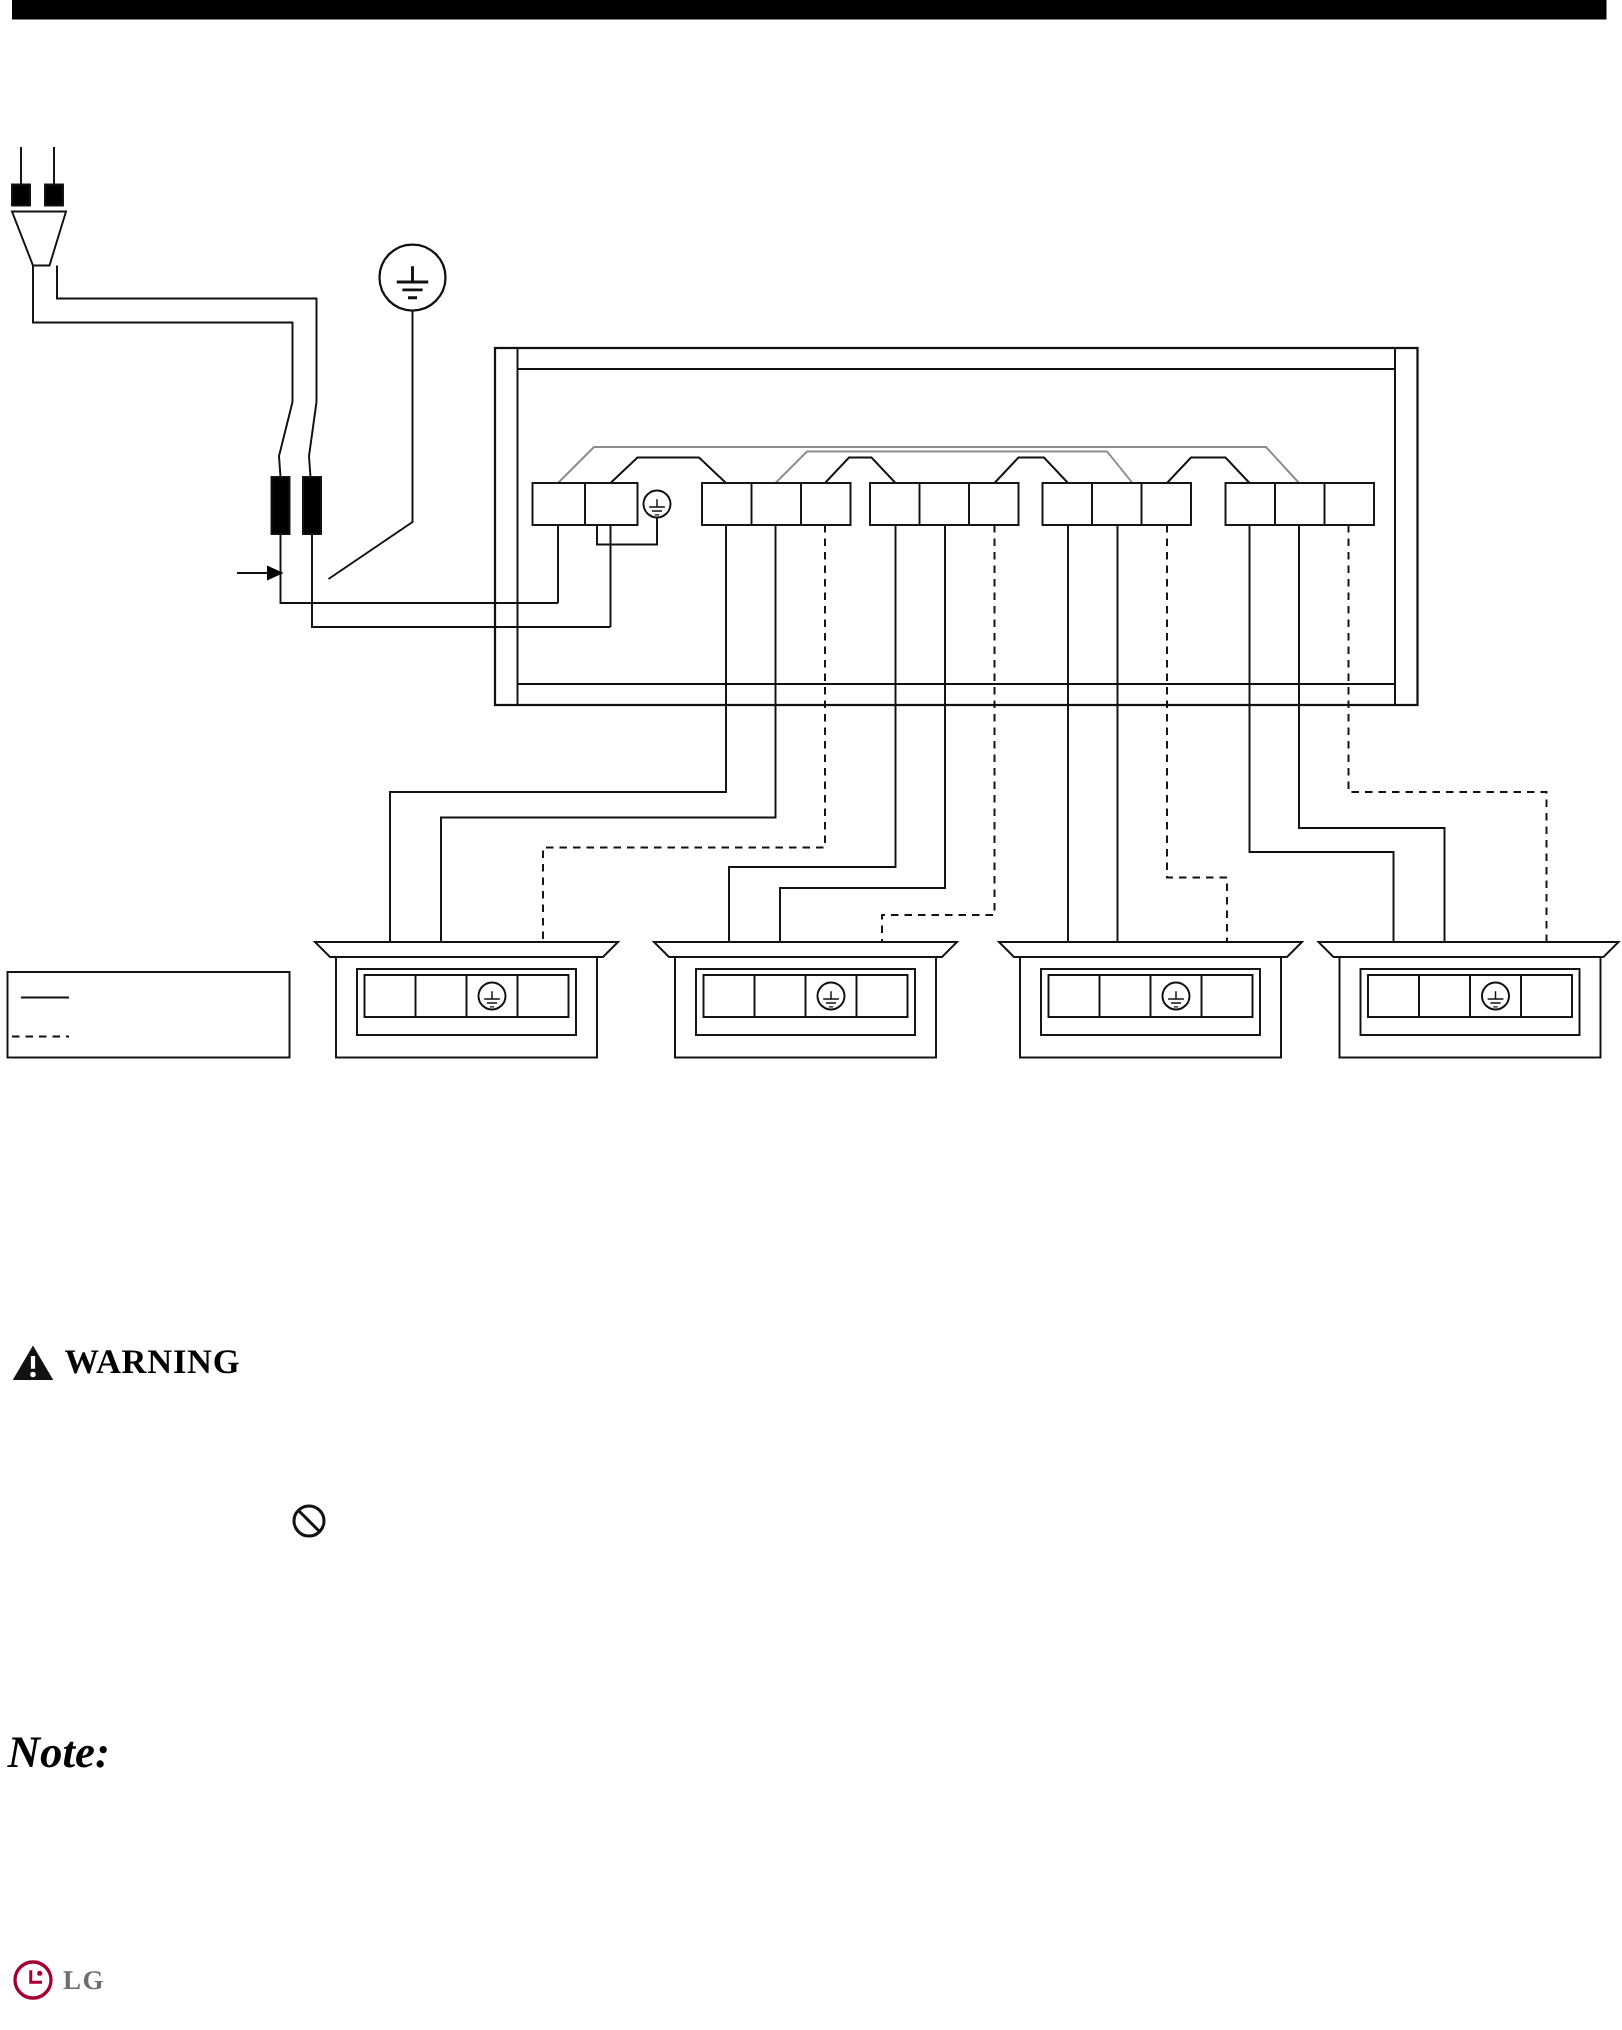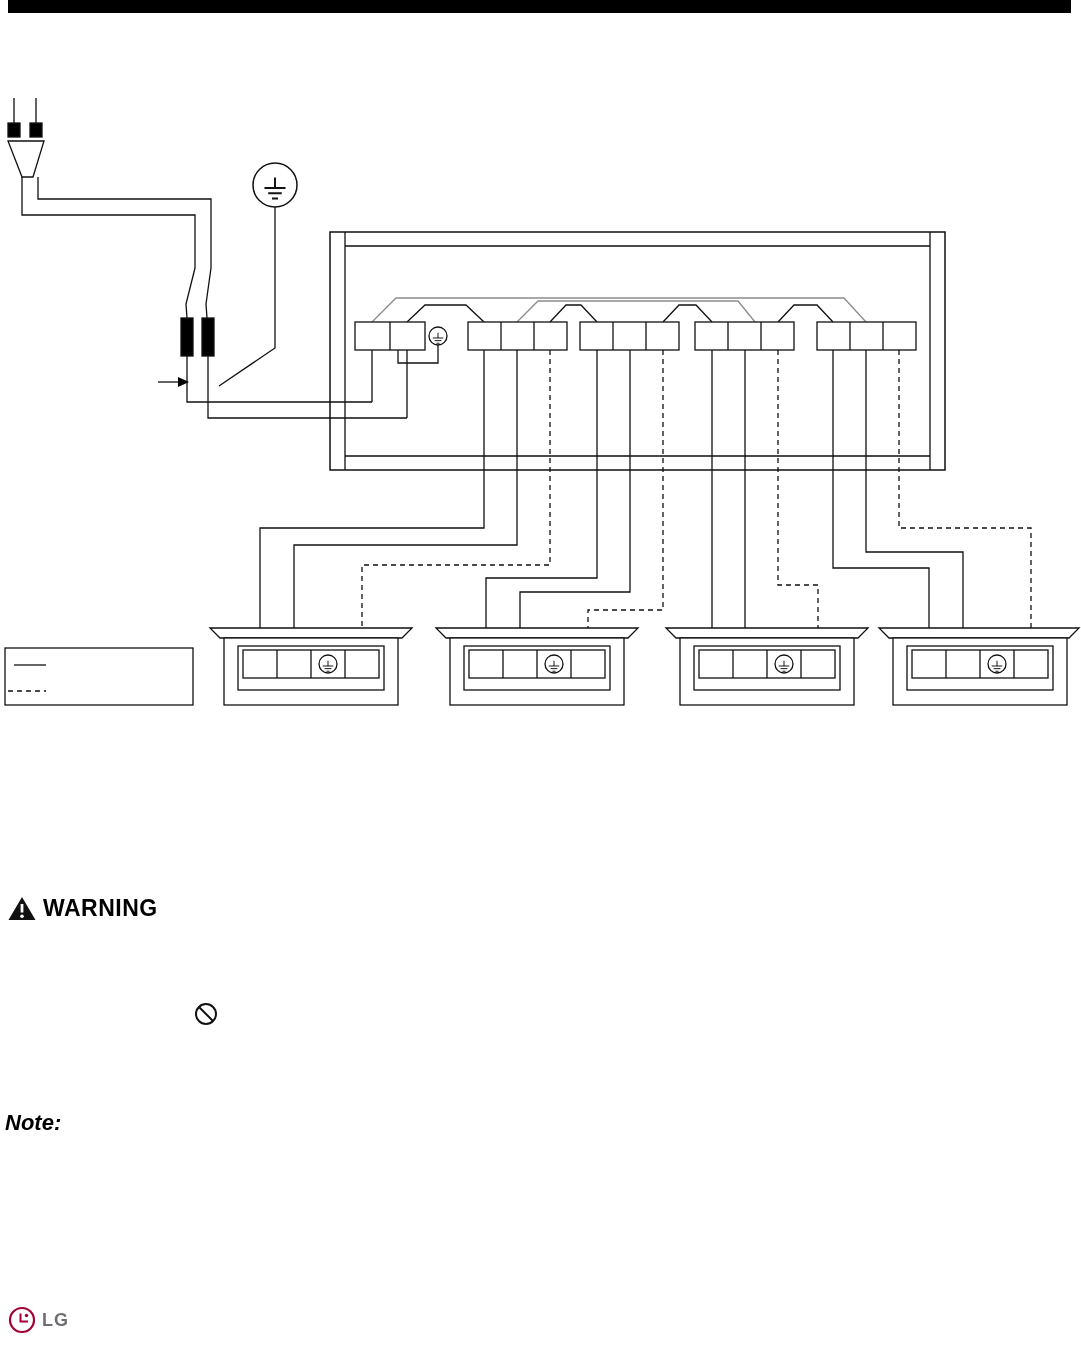--- a/index.html
+++ b/index.html
@@ -1,38 +1,38 @@
 <!DOCTYPE html>
 <html><head>
 <meta charset="utf-8">
 <style>
   html,body{margin:0;padding:0;background:#fff;}
   #page{
     position:relative;
     width:1081px;height:1353px;
     background:#fff;
     overflow:hidden;
-    font-family:Liberation Sans, sans-serif;
+    font-family:Liberation Serif, serif;
     color:#111;
   }
   #top-rule{
     position:absolute;left:8px;top:0;width:1063px;height:13px;background:#000;
   }
   #diagram-svg{position:absolute;left:0;top:0;}
   .warning-row{
     position:absolute;left:8px;top:895px;
     display:flex;align-items:center;gap:7px;
   }
   .warning-label{
     font-size:23px;font-weight:700;letter-spacing:.5px;color:#000;
   }
   .prohibition{position:absolute;left:194px;top:1002px;width:24px;height:24px;}
   .note-label{
-    position:absolute;left:5px;top:1110px;
-    font-size:22px;font-weight:700;font-style:italic;color:#000;
+    position:absolute;left:5px;top:1152px;
+    font-size:30px;font-weight:700;font-style:italic;color:#000;
   }
   .footer-brand{
     position:absolute;left:8px;top:1306px;
     display:flex;align-items:center;gap:6px;
   }
   .lg-wordmark{
     font-size:18px;font-weight:700;color:#6d6e71;letter-spacing:1px;
   }
 </style>
 </head>

